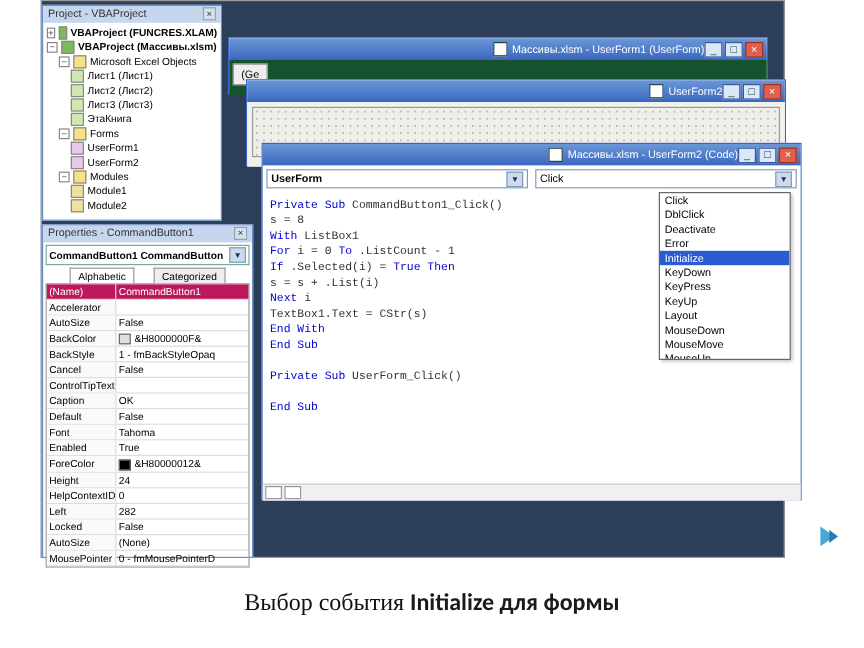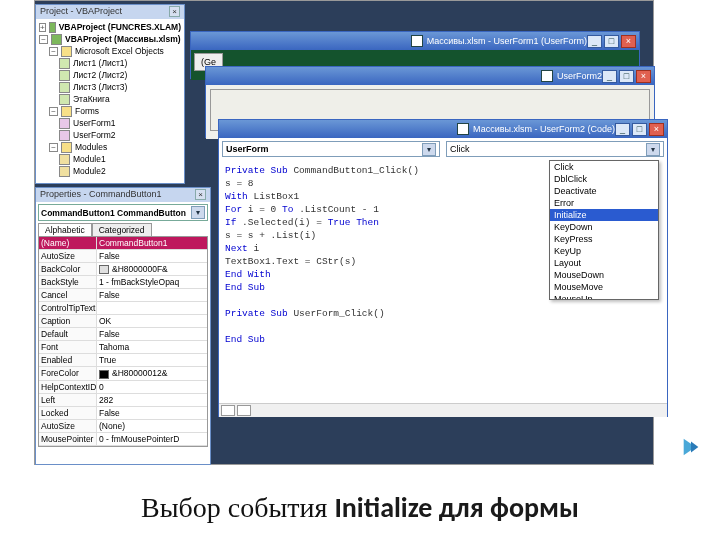--- a/index.html
+++ b/index.html
@@ -18,21 +18,21 @@
   .ico { width:11px;height:11px; display:inline-block; border:1px solid #888; background:#e0e8b8; }
   .ico.xl { background:#7db85c; }
   .ico.sh { background:#d0e8b0; }
   .ico.fm { background:#e8c8e8; }
   .ico.md { background:#f0e0a0; }
   .ico.fo { background:#f8e088; }
 
   
   .props { position: absolute; left: 0; top: 186px; width: 176px; height: 278px; background: #fff; border: 1px solid #6a8fc8; font-size: 8.5px; }
   .props-dd { border:1px solid #7a9; margin:2px; padding:1px 2px; background:#fff; font-size:8.5px; display:flex; justify-content:space-between; align-items:center;}
-  .tabs { display:flex; margin:0 2px; gap:0; }
+  .tabs { display:flex; margin:0 2px; gap:16px;justify-content:center; }
   .tab { border:1px solid #999; border-bottom:none; padding:1px 6px; background:#eee; font-size:8.5px; }
   .tab.active { background:#fff; }
   .pgrid { margin:0 2px; border:1px solid #999; }
   .prow { display:flex; border-bottom:1px solid #ddd; }
   .pk { width: 58px; padding:1px 2px; border-right:1px solid #ddd; background:#fafafa; overflow:hidden; white-space:nowrap;}
   .pv { flex:1; padding:1px 2px; overflow:hidden; white-space:nowrap;}
   .prow.hdr .pk, .prow.hdr .pv { background:#be185d; color:#fff; }
   .swatch { width:10px; height:9px; display:inline-block; border:1px solid #666; margin-right:3px; vertical-align:middle; }
 
   
@@ -60,21 +60,21 @@
   .dd { flex:1; border:1px solid #7f9db9; background:#fff; display:flex; justify-content:space-between; align-items:center; padding:1px 3px; font-size:9px; height:16px;}
   .ddarr { width:14px; height:13px; background:#cdd9ed; border:1px solid #7f9db9; text-align:center; line-height:11px; font-size:8px; color:#234;}
   .code { flex:1; padding:4px 6px; font-family: "Courier New", monospace; font-size:9.5px; line-height:13px; color:#333; white-space:pre; overflow:hidden;}
   .kw { color:#0000d0; }
   .listbox { position:absolute; right:8px; top:40px; width:110px; background:#fff; border:1px solid #666; font-size:9px; line-height:12px; max-height:140px; overflow:hidden; box-shadow:2px 2px 3px rgba(0,0,0,0.25);}
   .li { padding:0 4px; }
   .li.sel { background:#2a5bd0; color:#fff; }
   .views { height:14px; border-top:1px solid #ccc; background:#f0f0f0; display:flex; gap:2px; padding:1px 2px;}
   .vb { width:14px; height:11px; border:1px solid #999; background:#fff; }
 
-  .caption { position:absolute; left:0; top:490px; width:720px; text-align:center; font-size:28px; font-family: "Times New Roman", Georgia, serif; color:#111; }
+  .caption { position:absolute; left:0; top:490px; width:720px; text-align:center; font-size:20px; font-family: "Times New Roman", Georgia, serif; color:#111; }
   .caption .em { font-family: Calibri, Verdana, sans-serif; font-weight:600; color:#1a1a1a; }
 
   .nav-next { position:absolute; right:18px; top:436px; width:22px; height:22px; }
   .nav-next svg { width:22px; height:22px; }
 </style>
 </head>
 <body>
 
 <div class="stage">
 
@@ -156,20 +156,24 @@
     <div class="tabs">
       <div class="tab active">Alphabetic</div>
       <div class="tab">Categorized</div>
     </div>
     <div class="pgrid" id="pgrid">
         <div class="prow hdr">
           <div class="pk">(Name)</div>
           <div class="pv">CommandButton1</div>
         </div>
         <div class="prow">
+          <div class="pk">Accelerator</div>
+          <div class="pv"></div>
+        </div>
+        <div class="prow">
           <div class="pk">AutoSize</div>
           <div class="pv">False</div>
         </div>
         <div class="prow">
           <div class="pk">BackColor</div>
           <div class="pv"><span class="swatch" style="background:#e0e0e0"></span>&amp;H8000000F&amp;</div>
         </div>
         <div class="prow">
           <div class="pk">BackStyle</div>
           <div class="pv">1 - fmBackStyleOpaq</div>
@@ -194,20 +198,24 @@
           <div class="pk">Font</div>
           <div class="pv">Tahoma</div>
         </div>
         <div class="prow">
           <div class="pk">Enabled</div>
           <div class="pv">True</div>
         </div>
         <div class="prow">
           <div class="pk">ForeColor</div>
           <div class="pv"><span class="swatch" style="background:#000000"></span>&amp;H80000012&amp;</div>
+        </div>
+        <div class="prow">
+          <div class="pk">Height</div>
+          <div class="pv">24</div>
         </div>
         <div class="prow">
           <div class="pk">HelpContextID</div>
           <div class="pv">0</div>
         </div>
         <div class="prow">
           <div class="pk">Left</div>
           <div class="pv">282</div>
         </div>
         <div class="prow">

